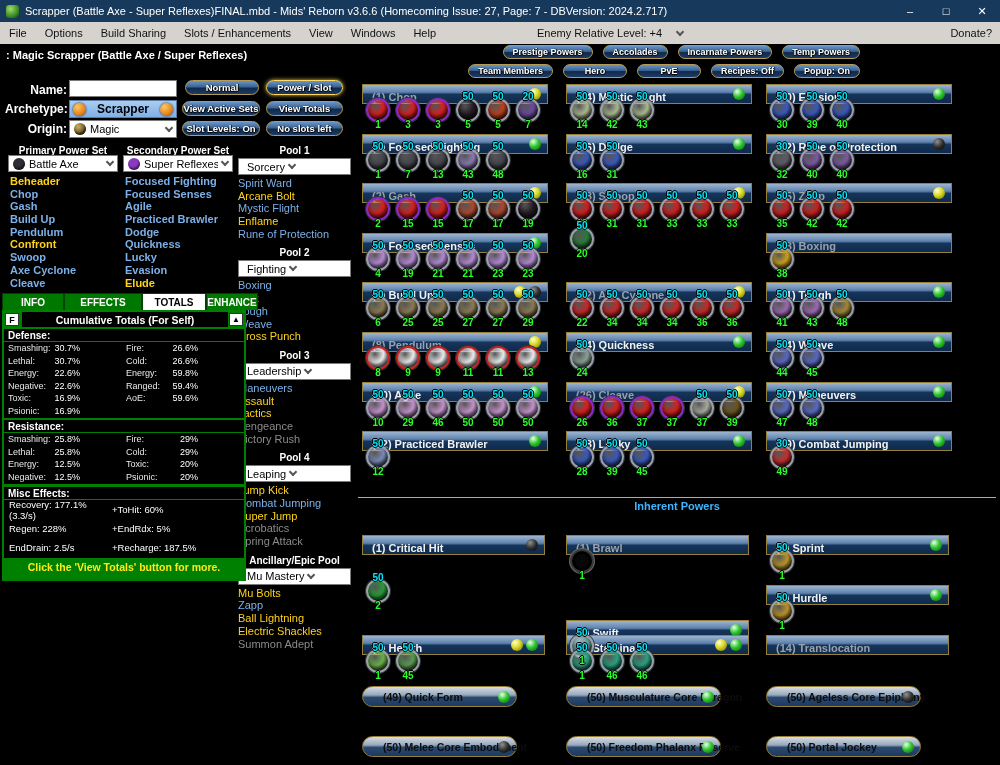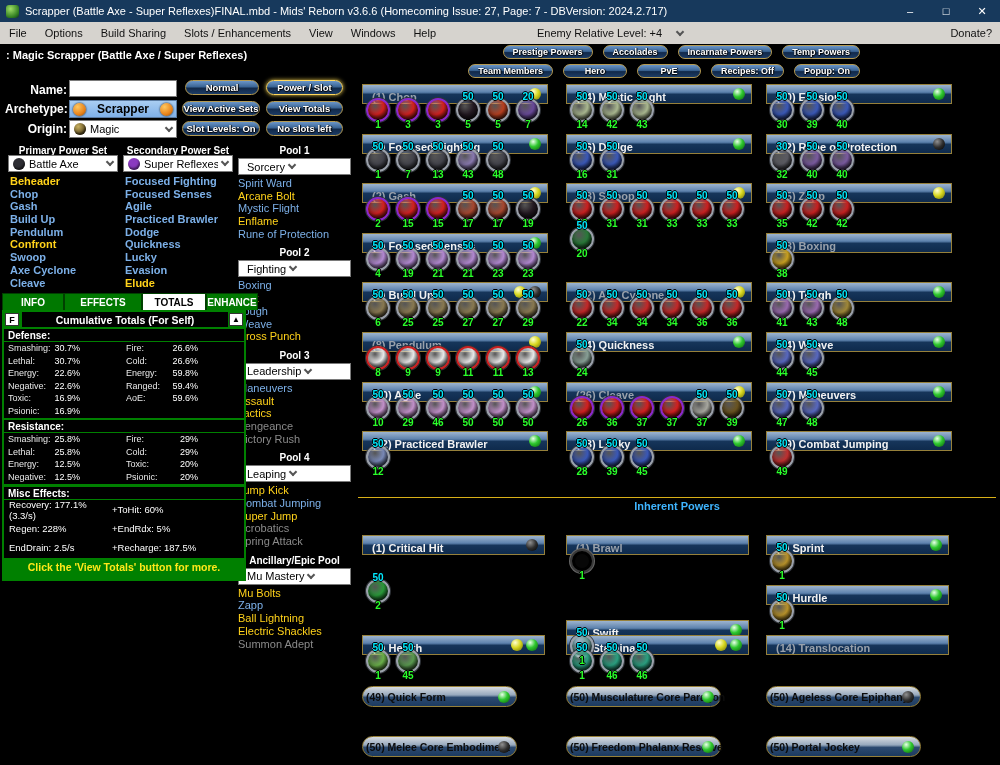--- a/index.html
+++ b/index.html
@@ -79,21 +79,21 @@
   .slot{width:26px;display:flex;flex-direction:column;align-items:center;position:relative}
   .enh{position:absolute;top:-7px;z-index:3;color:#00eaff;font-size:10px;font-weight:bold;text-shadow:-1px 0 0 #000,1px 0 0 #000,0 -1px 0 #000,0 1px 0 #000}
   .orb{width:24px;height:24px;border-radius:50%;border:2px solid #9aa0aa;background:radial-gradient(circle at 35% 30%,#ffffff55,var(--c) 45%,#000000cc);box-shadow:0 0 0 1px #30343a, inset 0 -3px 4px #0009;z-index:2}
   .orb.empty{background:#070707;border-color:#3a3a3a;box-shadow:0 0 0 1px #666,inset 0 0 0 3px #000}
   .slvl{color:#2aff2a;font-size:10px;font-weight:bold;margin-top:-3px;text-shadow:-1px 0 0 #000,1px 0 0 #000,0 -1px 0 #000,0 1px 0 #000;z-index:3}
   
   .inh-line{position:absolute;left:358px;right:4px;top:497px;border-top:1px solid #d8b018}
   .inh-label{position:absolute;left:358px;right:4px;top:500px;text-align:center;color:#3fb5ff;font-weight:bold;font-size:11px}
   .ibar{position:absolute;width:183px}
   .bbar{position:absolute;width:155px;height:21px;border-radius:11px;border:1px solid #96803a;background:linear-gradient(180deg,#d8dce2 0%,#97a9bd 42%,#2c4a70 55%,#1c3a60 100%);display:flex;align-items:center;position:absolute}
-  .bbar .ptitle{font-size:10.5px;font-weight:bold;color:#0c0c0c;padding-left:3px;white-space:nowrap}
+  .bbar .ptitle{font-size:10.5px;font-weight:bold;color:#0c0c0c;padding-left:20px;white-space:nowrap}
   .bbar .leds{top:4px}
 </style>
 </head>
 <body>
 
 <div class="app">
 
   <div class="titlebar">
     <div class="appicon"></div>
     <div>Scrapper (Battle Axe - Super Reflexes)FINAL.mbd - Mids' Reborn v3.6.6 (Homecoming Issue: 27, Page: 7 - DBVersion: 2024.2.717)</div>

